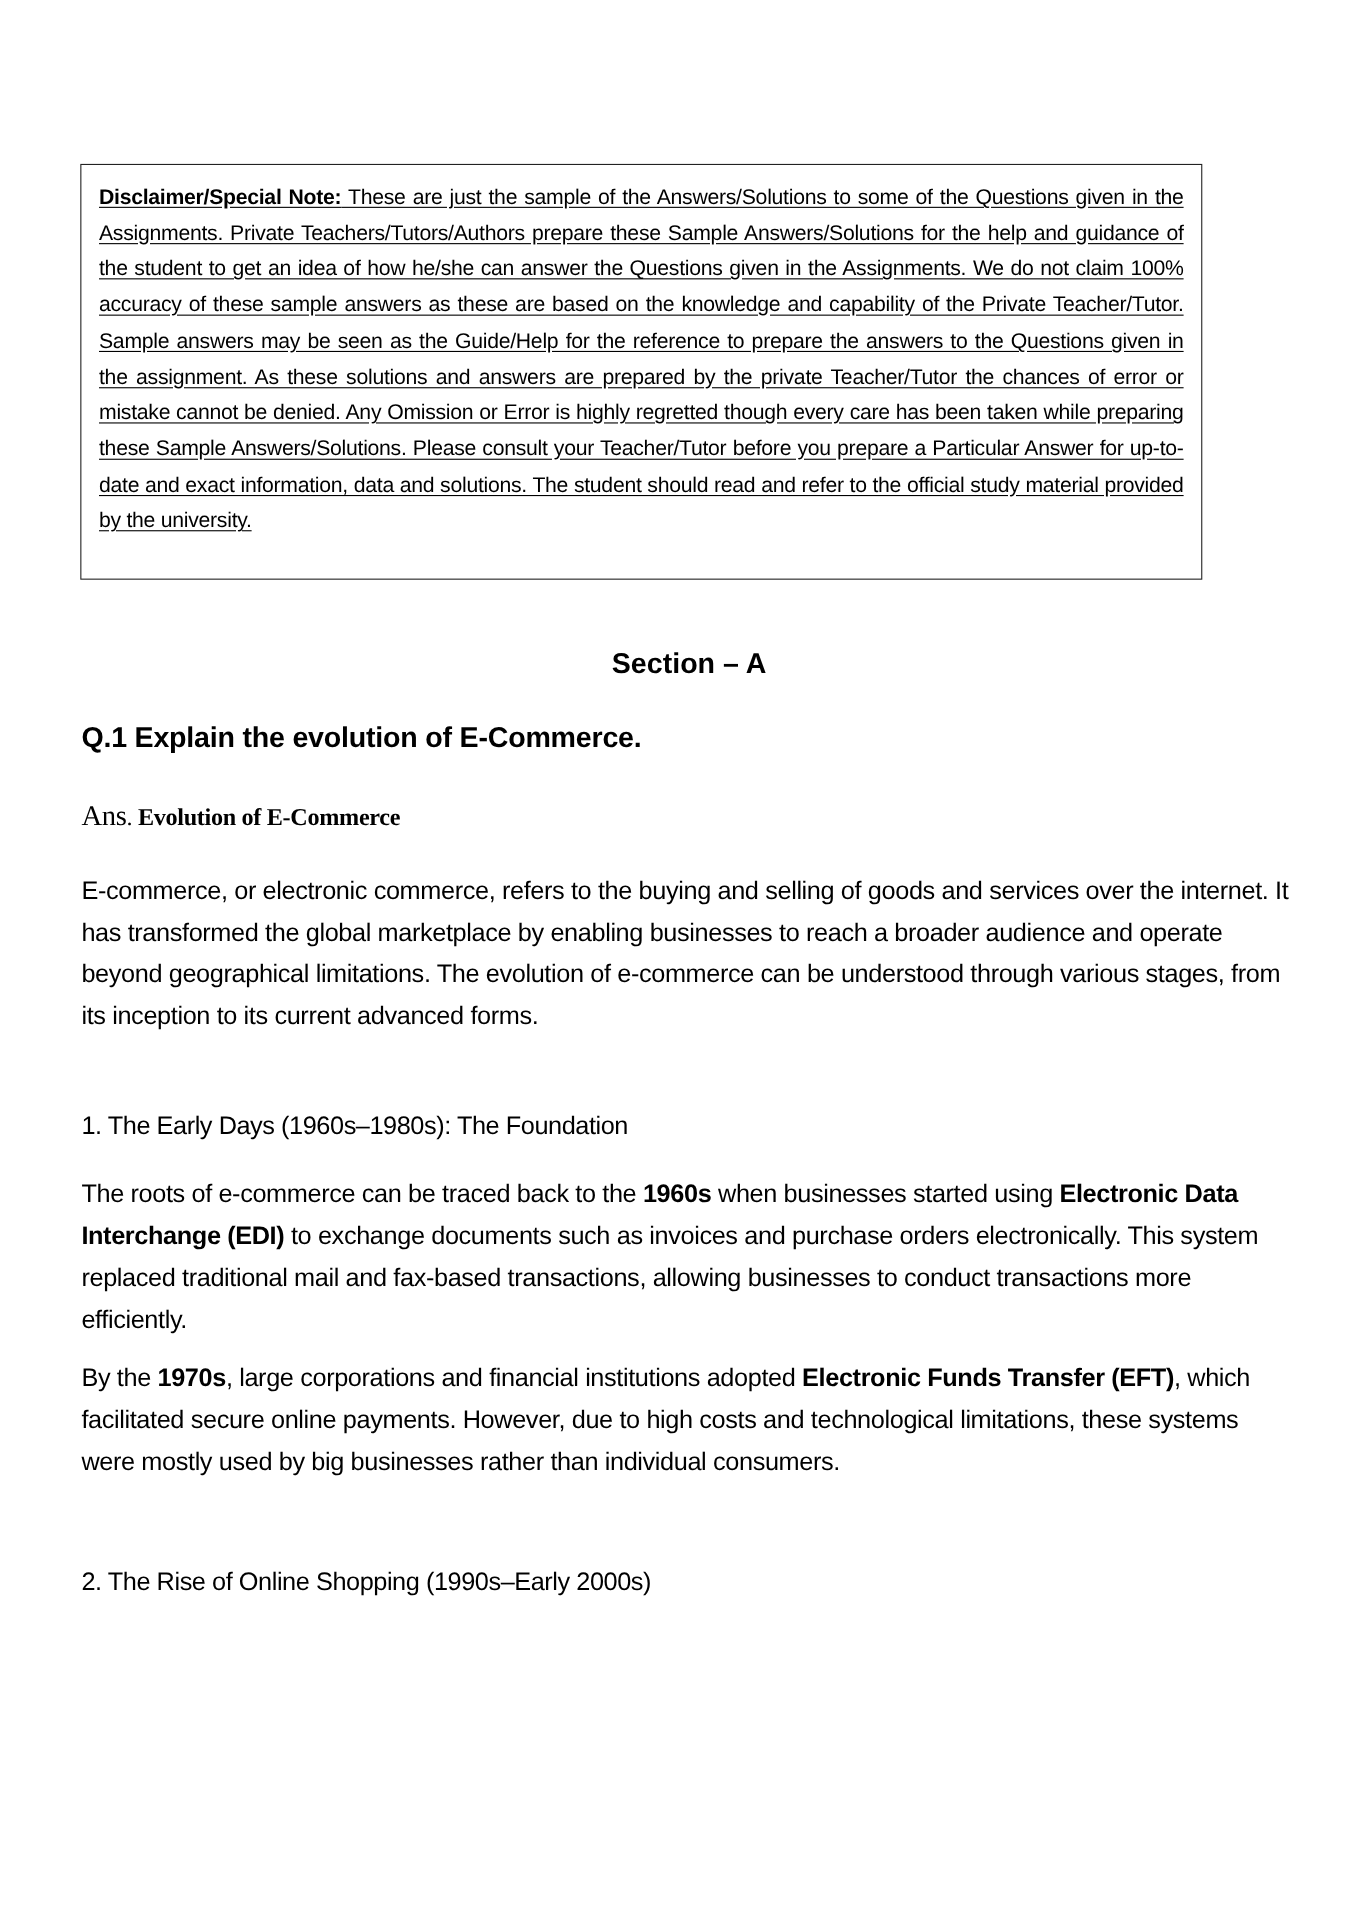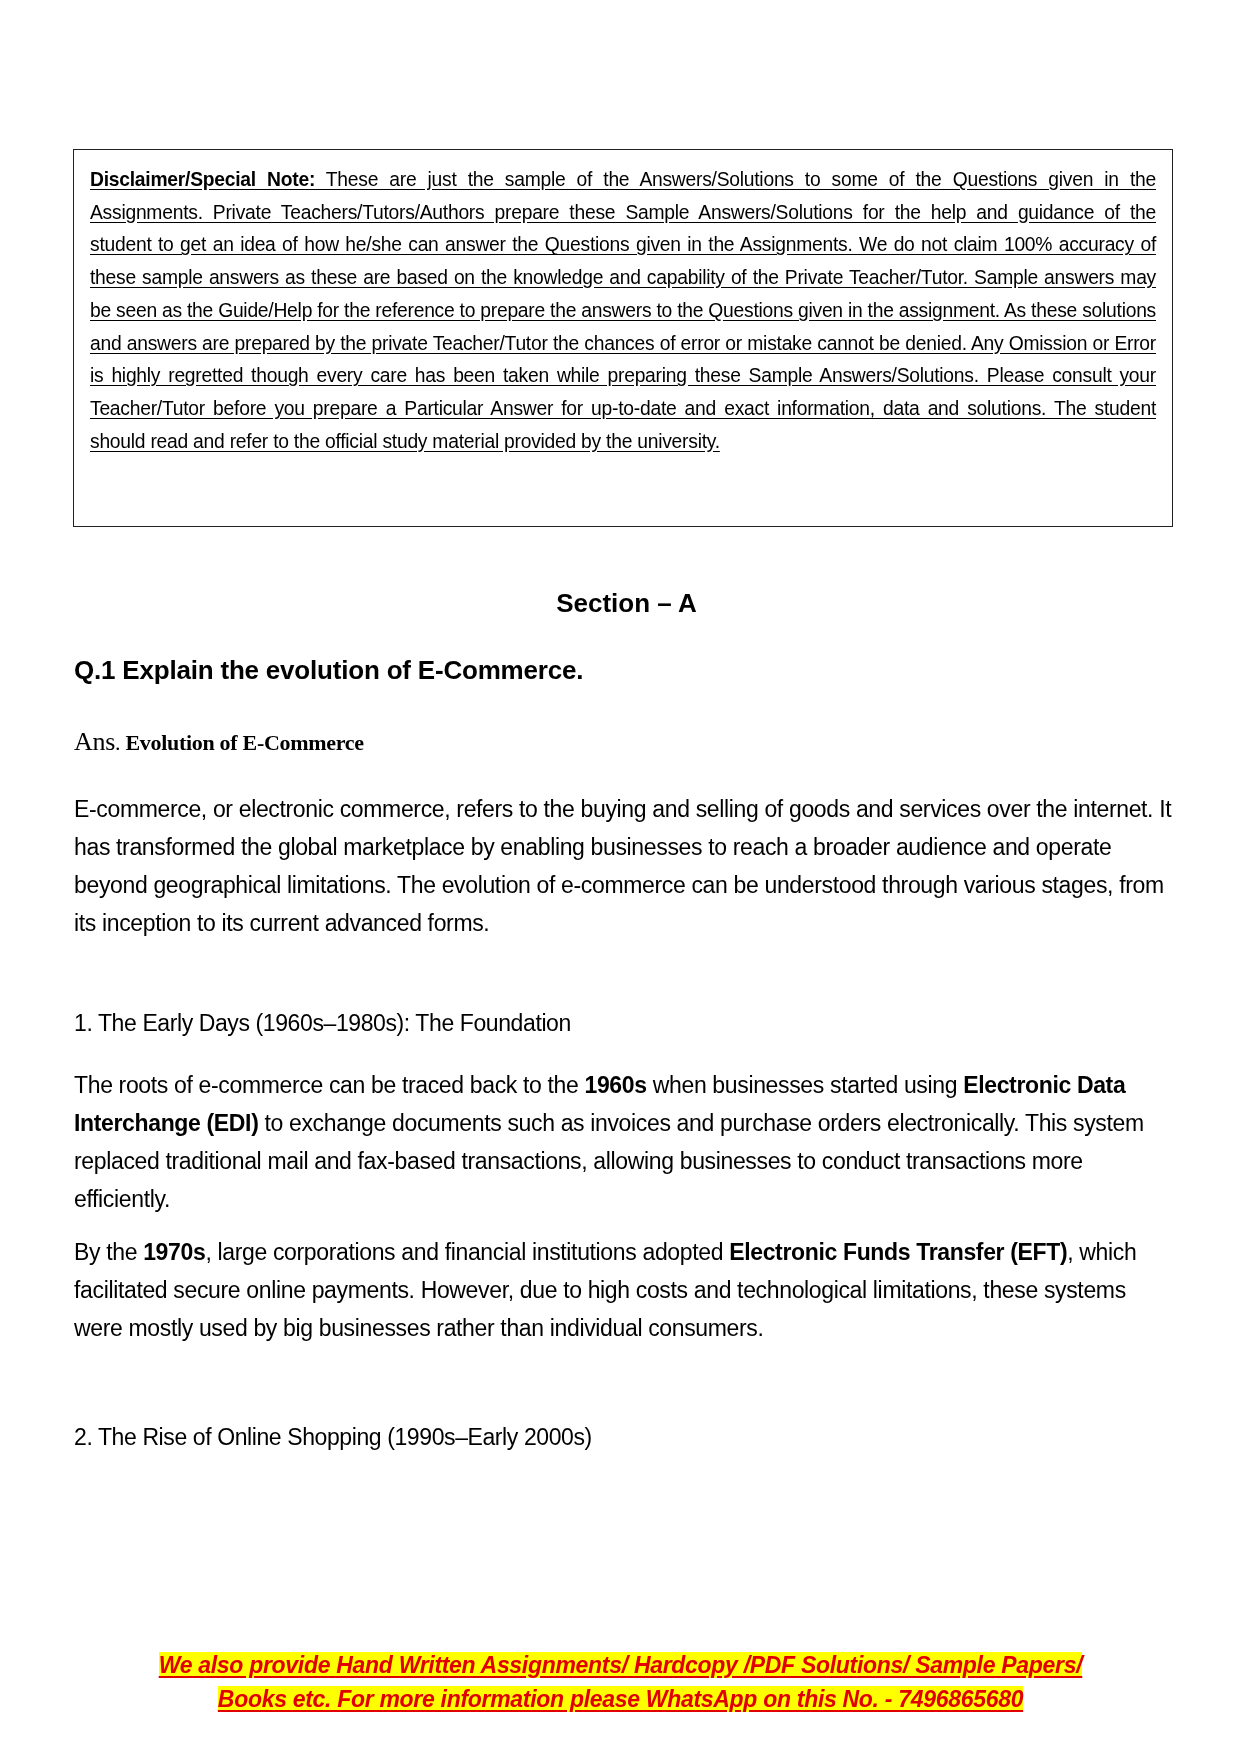--- a/index.html
+++ b/index.html
@@ -1,21 +1,21 @@
 <!DOCTYPE html>
 <html><head>
 <meta charset="utf-8">
 <style>
   html, body { margin: 0; padding: 0; background: #ffffff; }
   body {
     width: 1241px; height: 1755px; position: relative; overflow: hidden;
     font-family: "Liberation Sans", sans-serif; color: #000;
   }
   .disclaimer-box {
-    position: absolute; left: 73px; top: 149px; width: 1100px; height: 378px;
+    position: absolute; left: 73px; top: 149px; width: 1020px; height: 378px;
     box-sizing: border-box; border: 1.5px solid #222;
     padding: 14px 16px 0 16px;
   }
   .disclaimer-text {
     font-size: 19.3px; line-height: 32.7px; text-align: justify;
     text-decoration: underline; text-underline-offset: 3px;
     letter-spacing: -0.25px; margin: 0;
   }
   .disclaimer-text b { font-weight: bold; }
   .section-title {
@@ -66,15 +66,14 @@
 
 <p class="sub-heading" style="top:1010px;">1. The Early Days (1960s–1980s): The Foundation</p>
 
 <p class="body-para" style="top:1066px;"><span>The roots of e-commerce can be traced back to the </span><b>1960s</b><span> when businesses started using </span><b>Electronic Data Interchange (EDI)</b><span> to exchange documents such as invoices and purchase orders electronically. This system replaced traditional mail and fax-based transactions, allowing businesses to conduct transactions more efficiently.</span></p>
 
 <p class="body-para" style="top:1233px;"><span>By the </span><b>1970s</b><span>, large corporations and financial institutions adopted </span><b>Electronic Funds Transfer (EFT)</b><span>, which facilitated secure online payments. However, due to high costs and technological limitations, these systems were mostly used by big businesses rather than individual consumers.</span></p>
 
 <p class="sub-heading" style="top:1424px;">2. The Rise of Online Shopping (1990s–Early 2000s)</p>
 
 <div class="footer-promo">
-  <span>We also provide Hand Written Assignments/ Hardcopy /PDF Solutions/ Sample Papers/</span><br>
-  <span>Books etc. For more information please WhatsApp on this No. - 7496865680</span>
+  <br>
 </div>
 
 </body></html>

